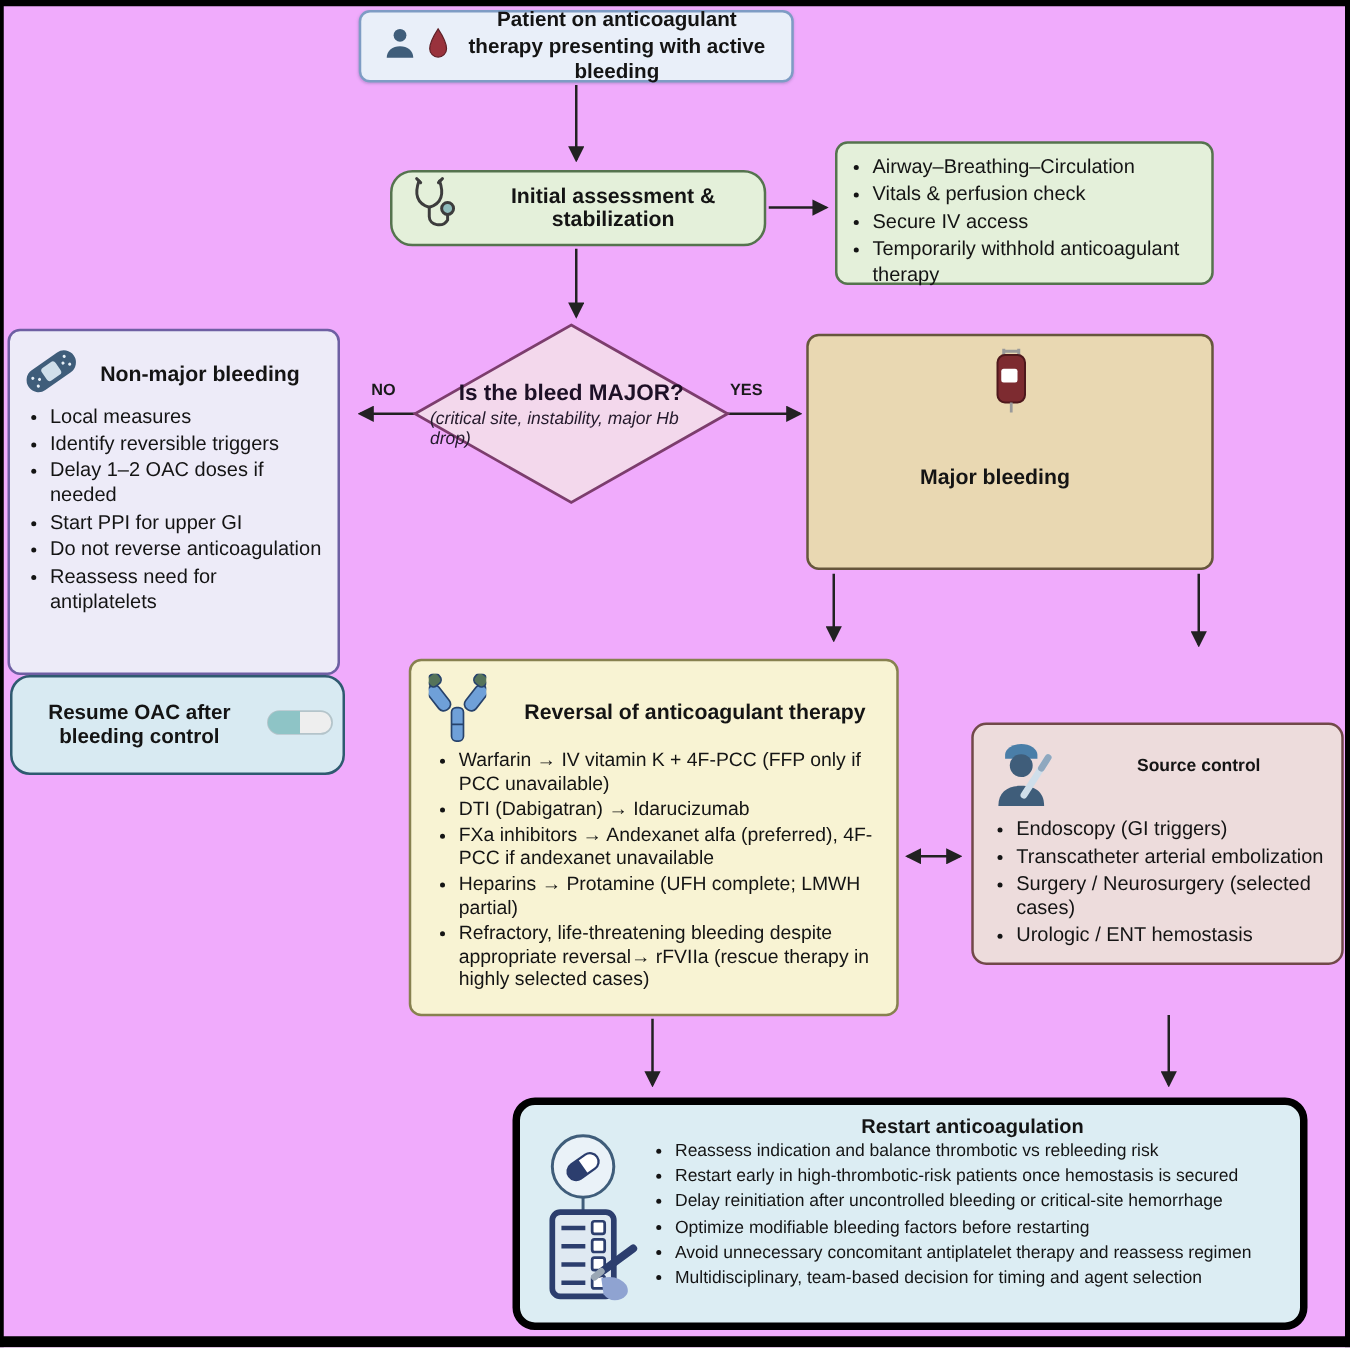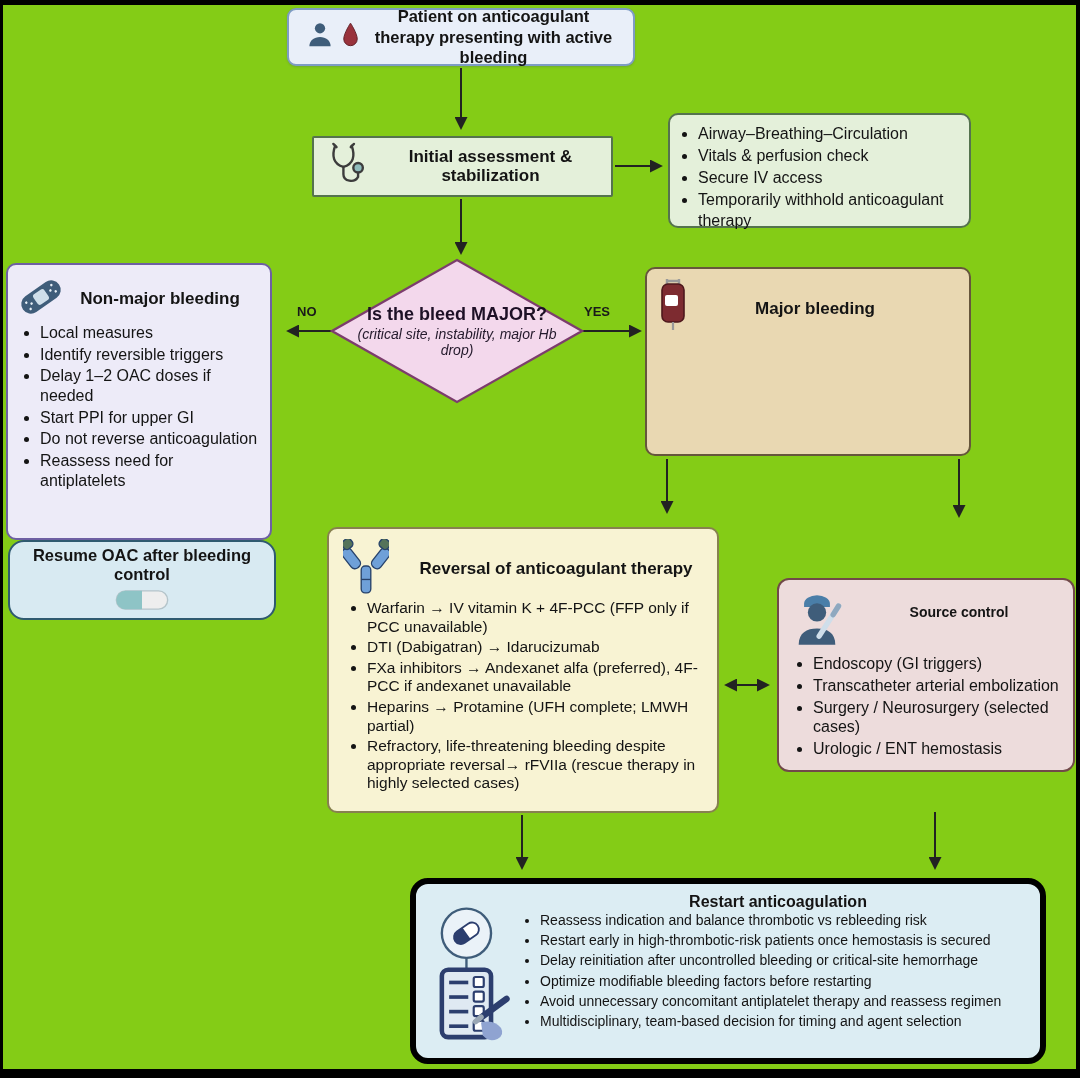--- a/index.html
+++ b/index.html
@@ -1,52 +1,52 @@
 <!DOCTYPE html>
 <html><head>
 <meta charset="utf-8">
 <style>
   html,body { margin:0; padding:0; background:#fff; }
   .canvas {
-    position:relative; width:1080px; height:1078px; background:#84cc16;
+    position:relative; width:1080px; height:1078px; background:#f0abfc;
     font-family:"Liberation Sans", sans-serif; color:#141414; overflow:hidden;
   }
   .frame { position:absolute; background:#000; }
   .arrow-layer { position:absolute; left:0; top:0; width:1080px; height:1078px; }
 
   .box { position:absolute; box-sizing:border-box; }
 
   
   .patient-box {
     left:287px; top:8px; width:348px; height:58px;
     background:#e9eff9; border:2px solid #7e9cc4; border-radius:9px;
     display:flex; align-items:center; gap:6px; padding:4px 12px 4px 16px;
     box-shadow:0 1px 2px rgba(60,80,120,.25);
   }
   .patient-box .ttl { flex:1; text-align:center; font-weight:700; font-size:16.5px; line-height:1.25; }
 
   .initial-box {
     left:312px; top:136px; width:301px; height:61px;
-    background:#e4f0da; border:2px solid #55734e; border-radius:2px;
+    background:#e4f0da; border:2px solid #55734e; border-radius:18px;
     display:flex; align-items:center; gap:8px; padding:4px 8px 4px 12px;
   }
   .initial-box .ttl { flex:1; text-align:center; font-weight:700; font-size:17px; line-height:1.1; }
 
   .abc-box {
     left:668px; top:113px; width:303px; height:115px;
     background:#e4f0da; border:2px solid #55734e; border-radius:10px;
     padding:9px 23px 4px 4px;
   }
   .abc-box ul { font-size:16px; line-height:1.26; }
 
   .diamond-wrap { left:330px; top:258px; width:254px; height:146px; }
   .diamond-wrap svg { position:absolute; left:0; top:0; }
   .diamond-text {
     position:absolute; left:14px; top:0; width:226px; height:146px;
-    display:flex; flex-direction:column; align-items:center; justify-content:center;text-align:center;
+    display:flex; flex-direction:column; align-items:center; justify-content:center;
   }
   .diamond-text .q { font-weight:700; font-size:18px; color:#1d1026; }
   .diamond-text .c { font-style:italic; font-size:14px; margin-top:1px; color:#241a2c; }
 
   .edge-label { position:absolute; font-weight:700; font-size:13px; color:#1a1a1a; }
   .edge-label.no  { left:297px; top:304px; }
   .edge-label.yes { left:584px; top:304px; }
 
   .nonmajor-box {
     left:6px; top:263px; width:266px; height:277px;
@@ -55,28 +55,28 @@
   }
   .nonmajor-box .hd { display:flex; align-items:center; gap:6px; }
   .nonmajor-box .hd .ttl { flex:1; text-align:center; font-weight:700; font-size:17px; padding-right:14px; }
   .nonmajor-box ul { margin-top:13px; font-size:16px; line-height:1.23; }
 
   .major-box {
     left:645px; top:267px; width:326px; height:189px;
     background:#e9d8b2; border:2px solid #66563c; border-radius:10px;
     padding:8px 8px 6px 10px;
   }
-  .major-box .hd { display:flex; align-items:flex-start; gap:6px; height:66px; }
+  .major-box .hd { display:flex; align-items:center; gap:6px; height:66px;flex-direction:column; }
   .major-box .hd .ttl { flex:1; text-align:center; font-weight:700; font-size:17px; margin-top:22px; padding-right:26px; }
   .major-box ul { margin-top:4px; font-size:16px; line-height:1.24; padding-left:30px; }
 
   .resume-box {
     left:8px; top:540px; width:268px; height:80px;
     background:#d8eaf2; border:2px solid #2f5a70; border-radius:16px;
-    display:flex; flex-direction:column; align-items:center; justify-content:center; gap:5px;
+    display:flex; flex-direction:row; align-items:center; justify-content:center; gap:5px;
     padding:4px 6px;
   }
   .resume-box .ttl { font-weight:700; font-size:16.5px; text-align:center; }
 
   .reversal-box {
     left:327px; top:527px; width:392px; height:286px;
     background:#f8f3d3; border:2px solid #87814f; border-radius:10px;
     padding:10px 0 6px 14px;
   }
   .reversal-box .hd { display:flex; align-items:center; gap:12px; }

